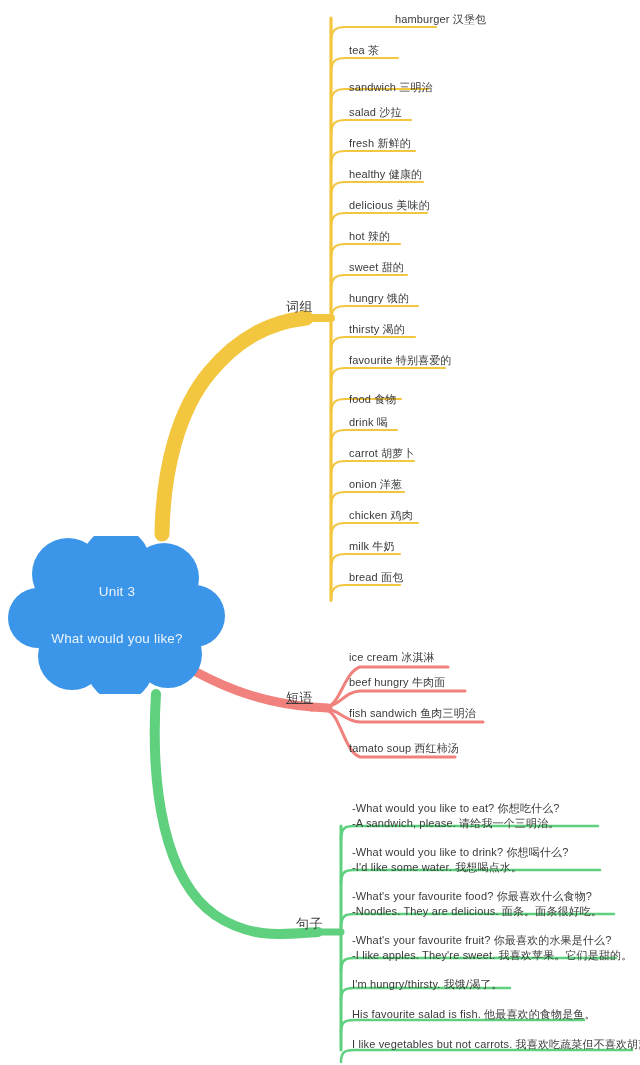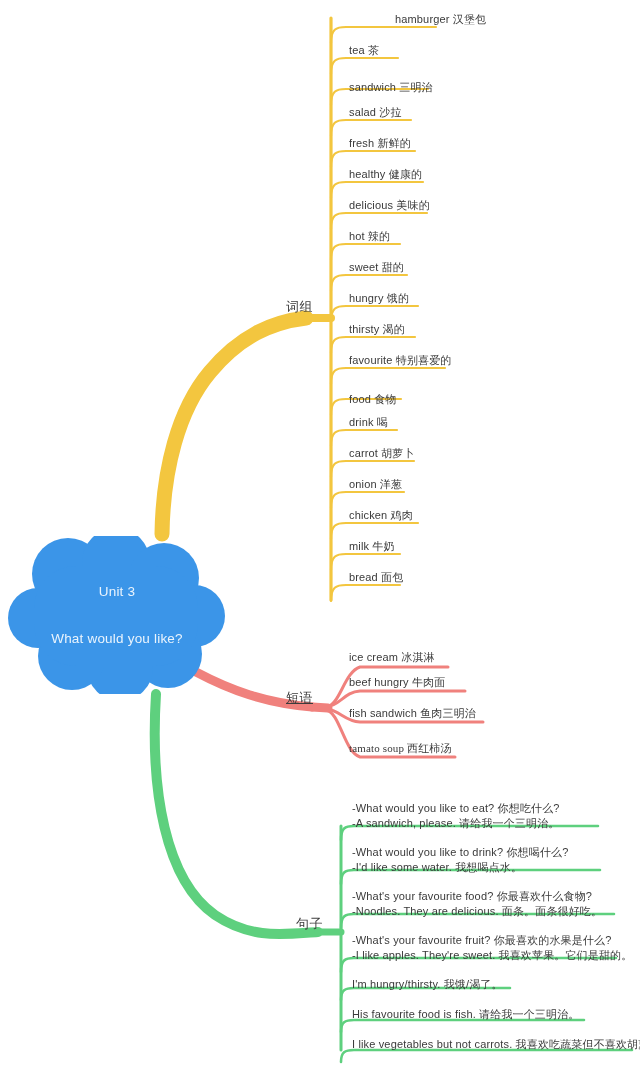--- a/index.html
+++ b/index.html
@@ -191,25 +191,25 @@
       <div class="leaf vocab" style="top: 446px;">carrot 胡萝卜</div>
       <div class="leaf vocab" style="top: 477px;">onion 洋葱</div>
       <div class="leaf vocab" style="top: 508px;">chicken 鸡肉</div>
       <div class="leaf vocab" style="top: 539px;">milk 牛奶</div>
       <div class="leaf vocab" style="top: 570px;">bread 面包</div>
     </div>
   <div id="phrase-list">
       <div class="leaf phrase" style="top: 650px;">ice cream 冰淇淋</div>
       <div class="leaf phrase" style="top: 675px;">beef hungry 牛肉面</div>
       <div class="leaf phrase" style="top: 706px;">fish sandwich 鱼肉三明治</div>
-      <div class="leaf phrase" style="top: 741px; font-family: Liberation Serif, serif;">tamato soup 西红柿汤</div>
+      <div class="leaf phrase" style="top: 741px;">tamato soup 西红柿汤</div>
     </div>
   <div id="sentence-list">
       <div class="leaf sentence" style="top: 801px;">-What would you like to eat? 你想吃什么?<br>-A sandwich, please. 请给我一个三明治。</div>
       <div class="leaf sentence" style="top: 845px;">-What would you like to drink? 你想喝什么?<br>-I'd like some water. 我想喝点水。</div>
       <div class="leaf sentence" style="top: 889px;">-What's your favourite food? 你最喜欢什么食物?<br>-Noodles. They are delicious. 面条。面条很好吃。</div>
       <div class="leaf sentence" style="top: 933px;">-What's your favourite fruit? 你最喜欢的水果是什么?<br>-I like apples. They're sweet. 我喜欢苹果。它们是甜的。</div>
       <div class="leaf sentence" style="top: 977px; text-align: center;">I'm hungry/thirsty. 我饿/渴了。</div>
-      <div class="leaf sentence" style="top: 1007px;">His favourite food is fish. 请给我一个三明治。</div>
+      <div class="leaf sentence" style="top: 1007px;">His favourite salad is fish. 他最喜欢的食物是鱼。</div>
       <div class="leaf sentence" style="top: 1037px;">I like vegetables but not carrots. 我喜欢吃蔬菜但不喜欢胡萝卜。</div>
     </div>
 
 </div>
 
 </body></html>

